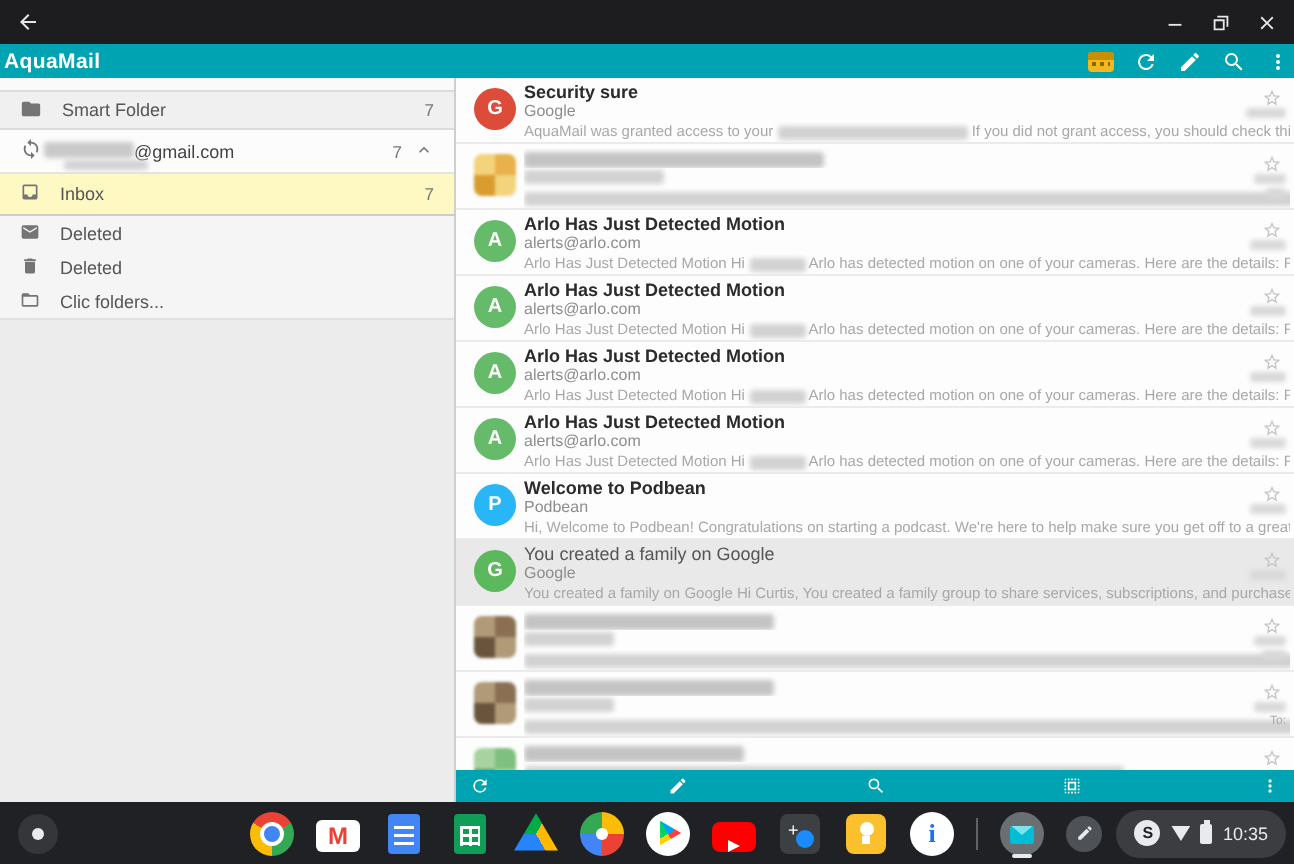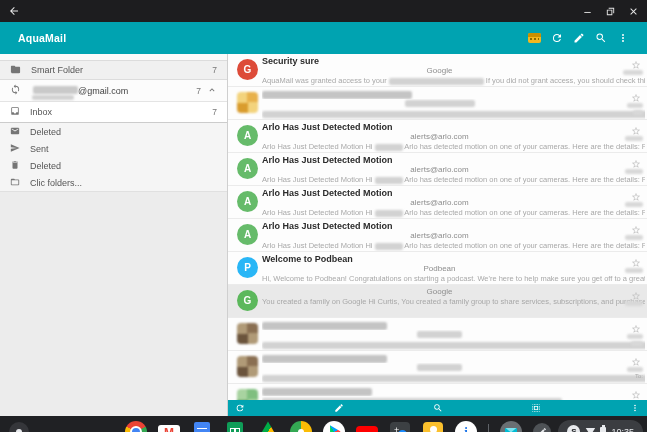--- a/index.html
+++ b/index.html
@@ -7,59 +7,59 @@
   body { font-family:"Liberation Sans", sans-serif; }
   .screen { position:relative; width:647px; height:432px; overflow:hidden; background:#ececec; }
 
   
   .titlebar { height:22px; background:#1d1d1f; display:flex; align-items:center; padding:0 8px; }
   .tb-back { display:flex; align-items:center; }
   .win-ctl { margin-left:auto; display:flex; gap:12px; align-items:center; }
   .win-ctl span { display:flex; align-items:center; cursor:default; }
 
   
-  .appbar { height:32px; background:#00a3b1; display:flex; align-items:center; padding:0 18px; }
+  .appbar { height:17px; background:#00a3b1; display:flex; align-items:center; padding:0 2px; }
   .ab-title { color:#fff; font-size:10.5px; font-weight:bold; letter-spacing:.2px; }
   .ab-icons { margin-left:auto; display:flex; gap:10px; align-items:center; }
   .ab-icons span { display:flex; align-items:center; }
   .premium-box { width:13px; height:10px; background:#f3b71f; border-radius:2px; position:relative; }
   .premium-box::before { content:""; position:absolute; left:0; top:0; width:100%; height:4px;
       background:#c98f00; border-radius:2px 2px 0 0; }
   .premium-box::after { content:""; position:absolute; left:2px; top:5px; width:9px; height:2px;
       background:repeating-linear-gradient(90deg,#8a6a00 0 2px,transparent 2px 4px); }
 
   
   .content { display:flex; height:362px; }
 
   
   .sidebar { width:228px; background:#ececec; border-right:1px solid #cfcfcf; display:flex; flex-direction:column; }
   .sidebar .gap { height:6px; background:#fafafa; }
   .srow { display:flex; align-items:center; padding:0 10px; color:#555; font-size:9px; }
   .srow .lab { margin-left:10px; }
   .srow .cnt { margin-left:auto; color:#777; font-size:8.5px; }
   .sf-row { height:20px; background:#f0f0f0; border-top:1px solid #dcdcdc; border-bottom:1px solid #dcdcdc; }
   .acct-row { height:22px; background:#fcfcfc; border-bottom:1px solid #e4e4e4; position:relative; }
-  .acct-main { display:flex; align-items:baseline; margin-left:12px; font-size:9px; color:#444; }
+  .acct-main { display:flex; align-items:baseline; margin-left:1px; font-size:9px; color:#444; }
   .acct-sub { position:absolute; left:32px; top:12px; }
   .acct-right { margin-left:auto; display:flex; align-items:center; gap:6px; }
   .folder-row { height:17px; background:#f5f5f5; }
-  .folder-row.sel { background:#ffffff; height:21px; border-bottom:1px solid #cccccc; }
+  .folder-row.sel { background:#fef9c3; height:21px; border-bottom:1px solid #cccccc; }
   .sidebar-fill { flex:1; background:#ececec; border-top:1px solid #e0e0e0; }
 
   
   .maillist { position:relative; flex:1; background:#fdfdfd; }
   .rows { position:absolute; left:0; right:0; top:0; bottom:16px; overflow:hidden; }
   .mrow { position:relative; height:33px; border-bottom:1px solid #ebebeb; background:#fdfdfd; padding:2px 2px 0 34px; }
   .mrow.read { background:#e9e9e9; }
   .avatar { position:absolute; left:9px; top:5px; width:21px; height:21px; border-radius:50%;
       color:#fff; font-size:10px; font-weight:bold; display:flex; align-items:center; justify-content:center; }
   .avatar.px { border-radius:4px; filter:blur(.8px); }
   .l1 { font-size:9px; font-weight:bold; color:#2b2b2b; line-height:10px; white-space:nowrap; overflow:hidden; padding-right:28px; }
   .mrow.read .l1 { font-weight:normal; color:#555; }
-  .l2 { font-size:8px; color:#8d8d8d; line-height:10px; white-space:nowrap; overflow:hidden; padding-right:28px;text-align:center; }
+  .l2 { font-size:8px; color:#8d8d8d; line-height:10px; white-space:nowrap; overflow:hidden; padding-right:28px; }
   .l3 { font-size:7.5px; color:#a8a8a8; line-height:10px; white-space:nowrap; overflow:hidden; padding-right:2px; }
   .star { position:absolute; right:6px; top:2px; }
   .mtime { position:absolute; right:4px; top:15px; font-size:6px; color:#ababab; }
   .mmeta { position:absolute; right:4px; top:22px; font-size:6px; color:#ababab; }
   .r { display:inline-block; background:#d2d2d2; border-radius:2px; filter:blur(1.2px); vertical-align:middle; height:7px; }
   .l1 .r { height:8px; background:#c4c4c4; }
   .mtime .r, .mmeta .r { height:5px; background:#d8d8d8; }
   .acct-main .r { height:8px; background:#c9c9c9; }
   .acct-sub .r { height:5px; }
 
@@ -217,26 +217,20 @@
             <span class="cnt">7</span>
           </div>
           <div class="srow folder-row">
             <span><svg width="10" height="10" viewBox="0 0 24 24">
                 <path d="M20 4H4c-1.1 0-2 .9-2 2v12c0 1.1.9 2 2 2h16c1.1 0 2-.9 2-2V6c0-1.1-.9-2-2-2zm0 4l-8 5-8-5V6l8 5 8-5v2z" fill="#757575"></path>
               </svg></span>
             <span class="lab">Deleted</span>
           </div>
           <div class="srow folder-row">
             <span><svg width="10" height="10" viewBox="0 0 24 24">
-                <path d="M2.01 21 23 12 2.01 3 2 10l15 2-15 2z" fill="#757575"></path>
-              </svg></span>
-            <span class="lab">Sent</span>
-          </div>
-          <div class="srow folder-row">
-            <span><svg width="10" height="10" viewBox="0 0 24 24">
                 <path d="M6 19c0 1.1.9 2 2 2h8c1.1 0 2-.9 2-2V7H6v12zM19 4h-3.5l-1-1h-5l-1 1H5v2h14V4z" fill="#757575"></path>
               </svg></span>
             <span class="lab">Deleted</span>
           </div>
           <div class="srow folder-row">
             <span><svg width="10" height="10" viewBox="0 0 24 24">
                 <path d="M20 6h-8l-2-2H4c-1.1 0-2 .9-2 2v12c0 1.1.9 2 2 2h16c1.1 0 2-.9 2-2V8c0-1.1-.9-2-2-2zm0 12H4V8h16v10z" fill="#757575"></path>
               </svg></span>
             <span class="lab">Clic folders...</span>
           </div>
@@ -312,20 +306,21 @@
             <div class="l1">Welcome to Podbean</div>
             <div class="l2">Podbean</div>
             <div class="l3">Hi, Welcome to Podbean! Congratulations on starting a podcast. We're here to help make sure you get off to a great start. Below is a summary of your account infor</div>
             <span class="star"><svg width="10" height="10" viewBox="0 0 24 24">
                 <path d="M22 9.24l-7.19-.62L12 2 9.19 8.63 2 9.24l5.46 4.73L5.82 21 12 17.27 18.18 21l-1.63-7.03L22 9.24zM12 15.4l-3.76 2.27 1-4.28-3.32-2.88 4.38-.38L12 6.1l1.71 4.04 4.38.38-3.32 2.88 1 4.28L12 15.4z" fill="#c5c5c5"></path>
               </svg></span>
             <span class="mtime"><span class="r" style="width: 18px;"></span></span>
           </div>
           <div class="mrow read">
             <span class="avatar" style="background: rgb(92, 184, 92);">G</span>
+            <div class="l1">You created a family on Google</div>
             <div class="l2">Google</div>
             <div class="l3">You created a family on Google Hi Curtis, You created a family group to share services, subscriptions, and purchases across Google. Learn more about the services</div>
             <span class="star"><svg width="10" height="10" viewBox="0 0 24 24">
                 <path d="M22 9.24l-7.19-.62L12 2 9.19 8.63 2 9.24l5.46 4.73L5.82 21 12 17.27 18.18 21l-1.63-7.03L22 9.24zM12 15.4l-3.76 2.27 1-4.28-3.32-2.88 4.38-.38L12 6.1l1.71 4.04 4.38.38-3.32 2.88 1 4.28L12 15.4z" fill="#c5c5c5"></path>
               </svg></span>
             <span class="mtime"><span class="r" style="width: 18px;"></span></span>
           </div>
           <div class="mrow">
             <span class="avatar px" style="background: conic-gradient(rgb(138, 111, 82) 0deg, rgb(138, 111, 82) 25%, rgb(176, 154, 119) 0deg, rgb(176, 154, 119) 50%, rgb(107, 84, 60) 0deg, rgb(107, 84, 60) 75%, rgb(176, 154, 119) 0deg);"></span>
             <div class="l1"><span class="r" style="width: 125px;"></span></div>

